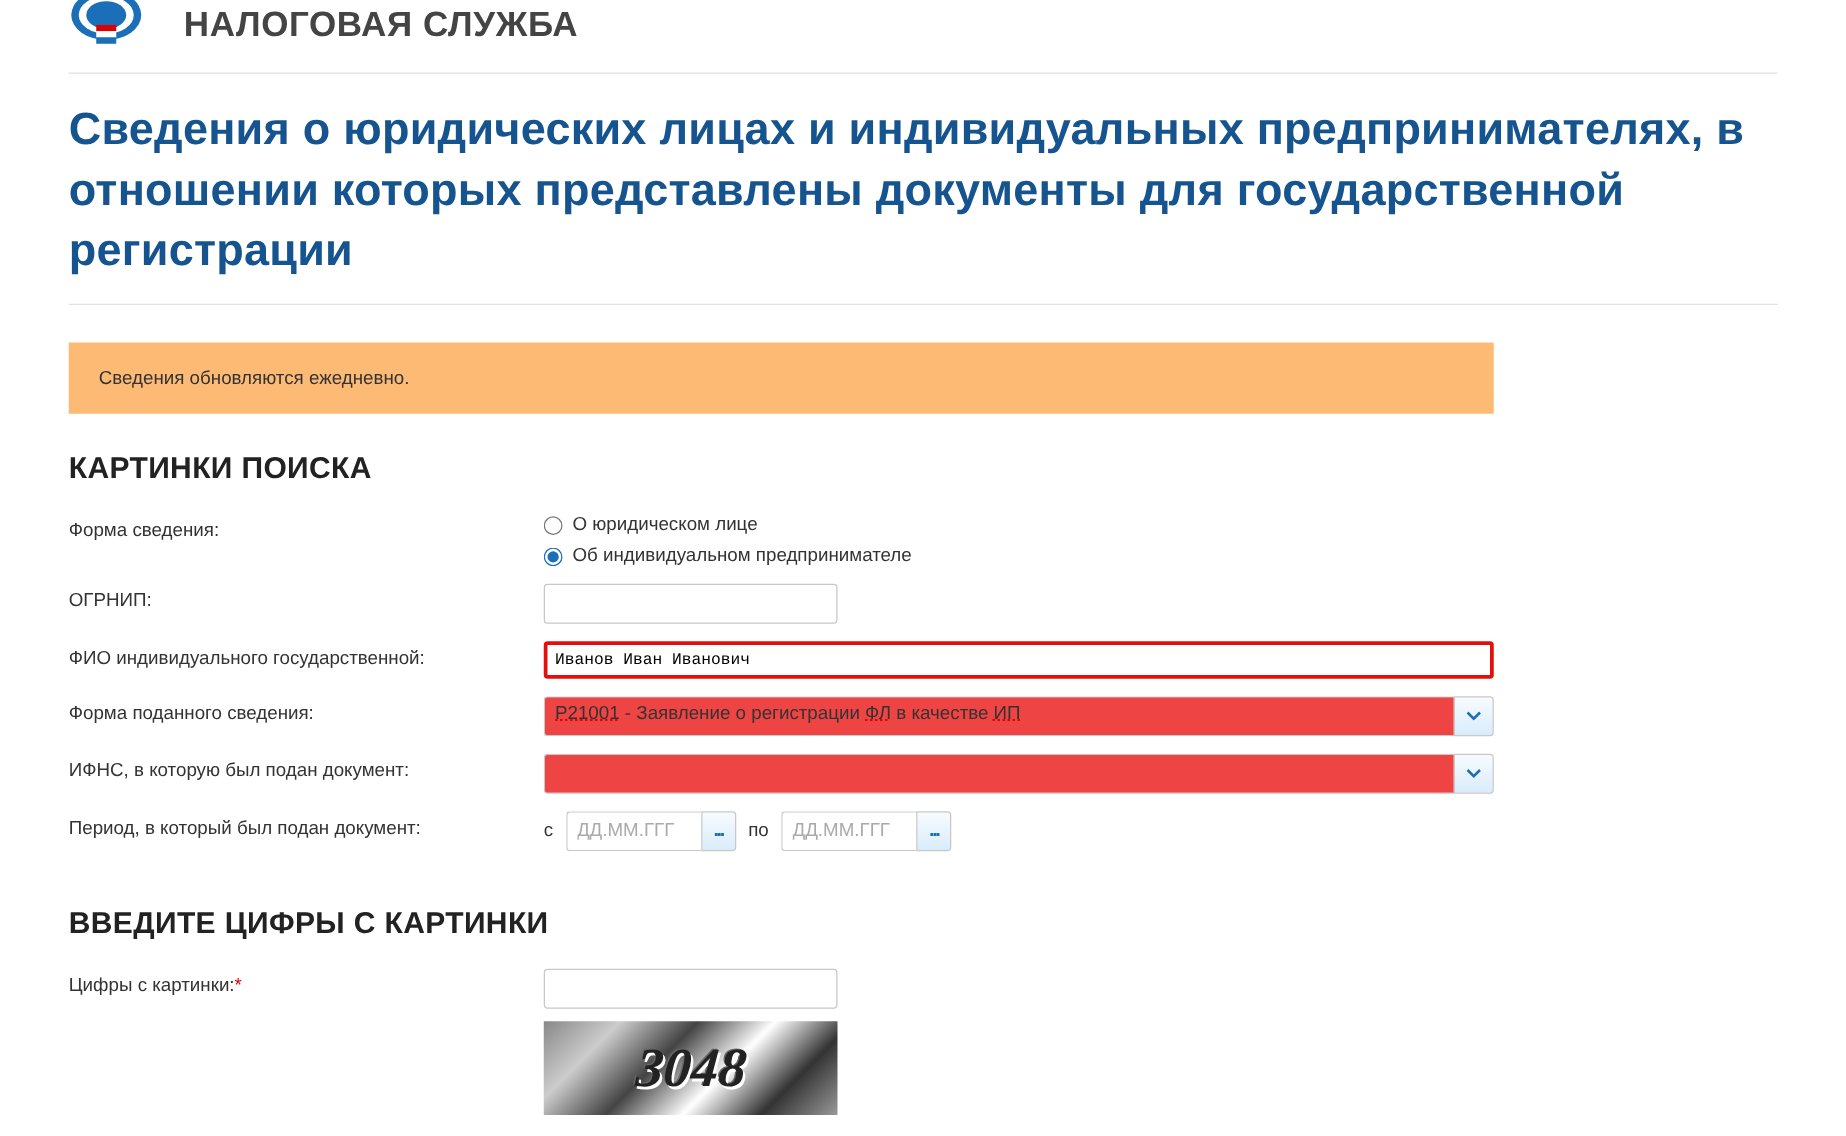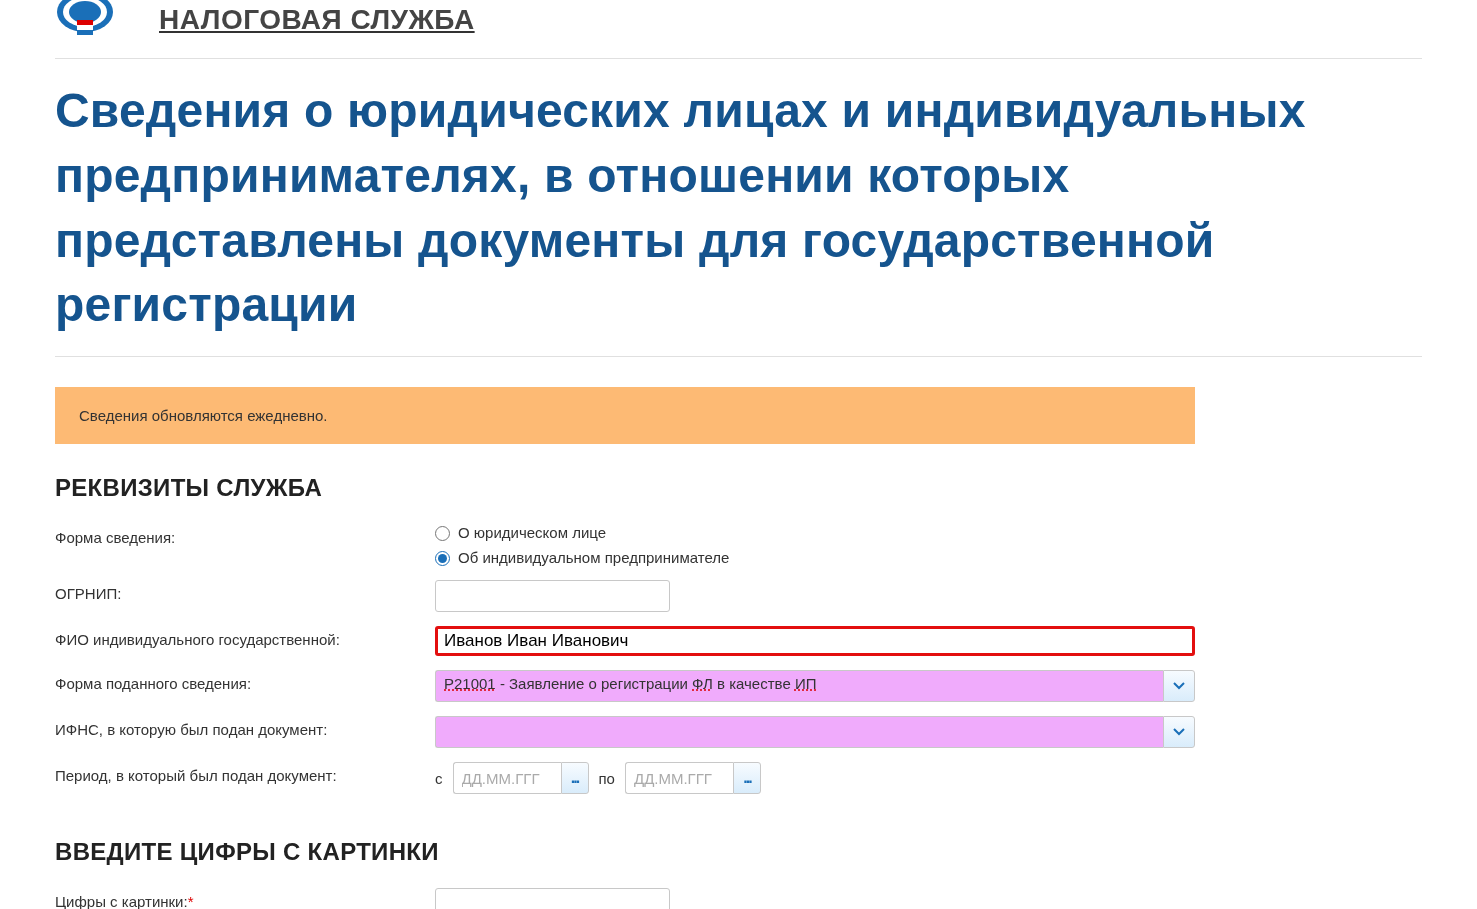--- a/index.html
+++ b/index.html
@@ -9,23 +9,22 @@
       color: #333;
       background: #fff;
     }
     .page {
       max-width: 1477px;
       padding: 0 55px;
     }
     .header-row {
       display: flex;
       align-items: center;
-      gap: 24px;
+      gap: 12px;
       padding-bottom: 10px;
-      text-decoration: underline;
     }
     .logo {
       width: 80px;
       height: 40px;
       position: relative;
     }
     .logo svg { display: block; }
     .site-name {
       font-family: 'Arial Narrow', Arial, sans-serif;
       font-weight: bold;
@@ -35,21 +34,21 @@
     }
     .hr {
       border: none;
       border-top: 1px solid #e0e0e0;
       margin: 8px 0 20px 0;
     }
     .page-title {
       font-family: 'Arial Narrow', Arial, sans-serif;
       font-weight: bold;
       color: #15548e;
-      font-size: 48px;
+      font-size: 36px;
       line-height: 1.35;
       letter-spacing: 0.2px;
       margin-bottom: 18px;
     }
     .hr2 {
       border: none;
       border-top: 1px solid #e0e0e0;
       margin: 10px 0 30px 0;
     }
     .info-box {
@@ -110,43 +109,43 @@
       font-size: 15px;
       font-family: inherit;
     }
     .text-input-wide {
       width: 100%;
       max-width: 760px;
       height: 32px;
       border: 1px solid #c8c8c8;
       border-radius: 3px;
       padding: 4px 8px;
-      font-size: 17px;
-      font-family: Liberation Sans, sans-serif;
+      font-size: 13px;
+      font-family: Liberation Mono, monospace;
     }
     .highlighted {
       border: 3px solid #e30f0f !important;
       height: 30px;
       padding: 2px 6px;
     }
     .combo {
       display: flex;
       width: 100%;
       max-width: 760px;
     }
     .combo-input {
       flex: 1;
       height: 32px;
       border: 1px solid #c8c8c8;
       border-right: none;
       border-radius: 3px 0 0 3px;
       padding: 4px 8px;
       font-size: 15px;
       font-family: inherit;
-      background: #f0abfc;
+      background: #ef4444;
       text-align: left;
     }
     .combo-btn {
       width: 32px;
       height: 32px;
       border: 1px solid #c8c8c8;
       background: linear-gradient(#f7fbff, #d9ecfb);
       border-radius: 0 3px 3px 0;
       cursor: pointer;
       display: flex;
@@ -243,21 +242,21 @@
   </div>
 
   <hr class="hr">
 
   <h1 class="page-title">Сведения о юридических лицах и индивидуальных предпринимателях, в отношении которых представлены документы для государственной регистрации</h1>
 
   <hr class="hr2">
 
   <div class="info-box">Сведения обновляются ежедневно.</div>
 
-  <h2 class="section-title">РЕКВИЗИТЫ СЛУЖБА</h2>
+  <h2 class="section-title">КАРТИНКИ ПОИСКА</h2>
 
   <div class="form-row">
     <div class="form-label">Форма сведения:</div>
     <div class="form-control">
       <div class="radio-group">
         <label class="radio-item">
           <input type="radio" name="entity" style="">
           <span>О юридическом лице</span>
         </label>
         <label class="radio-item">

